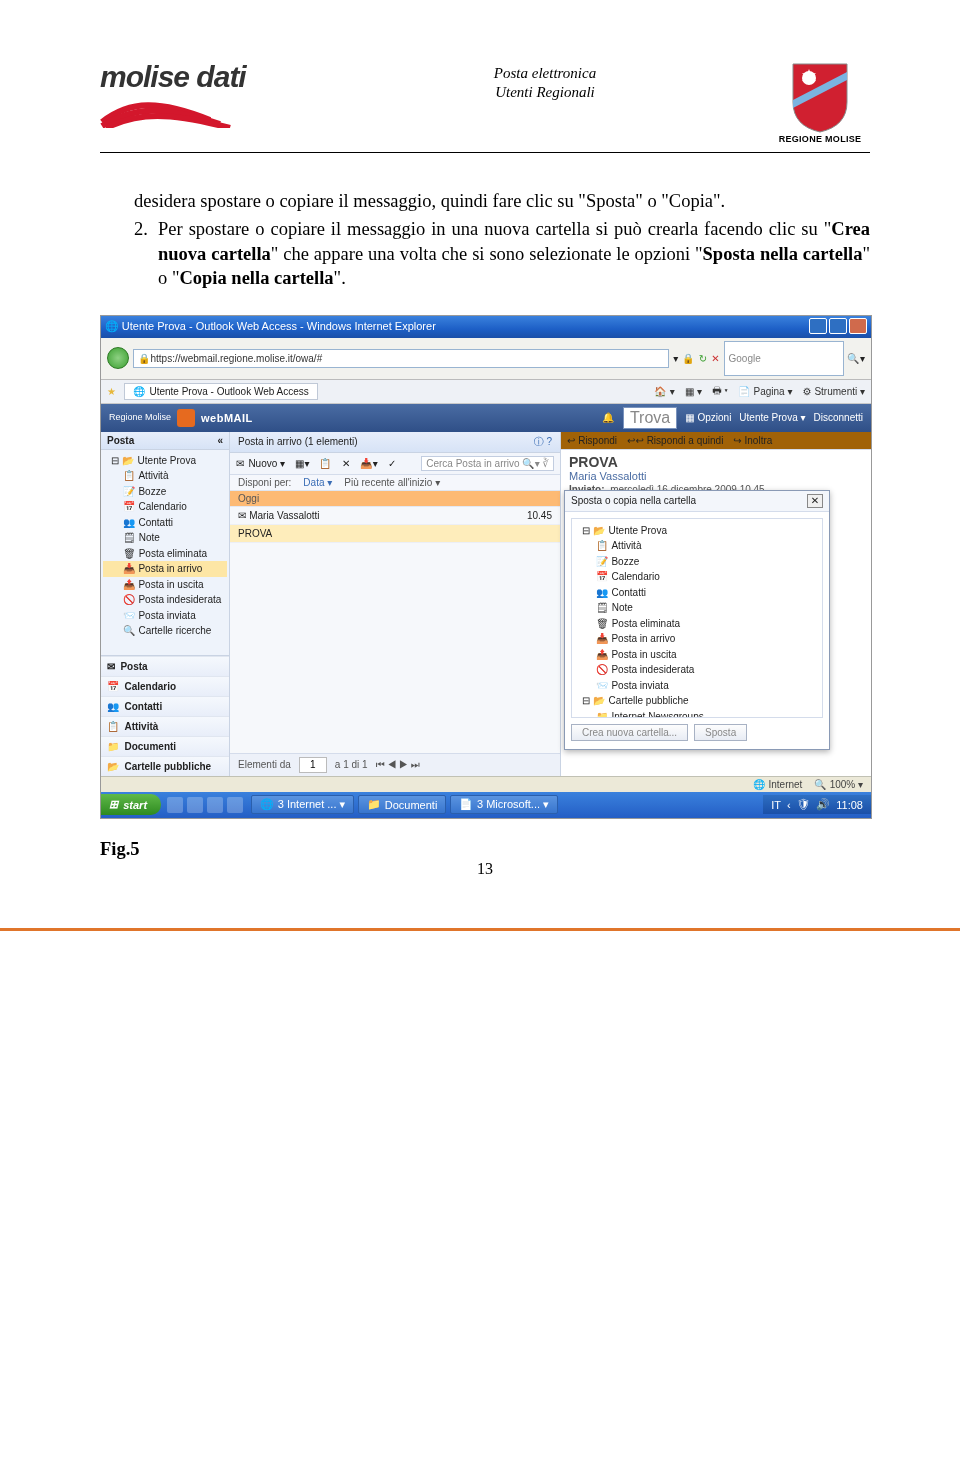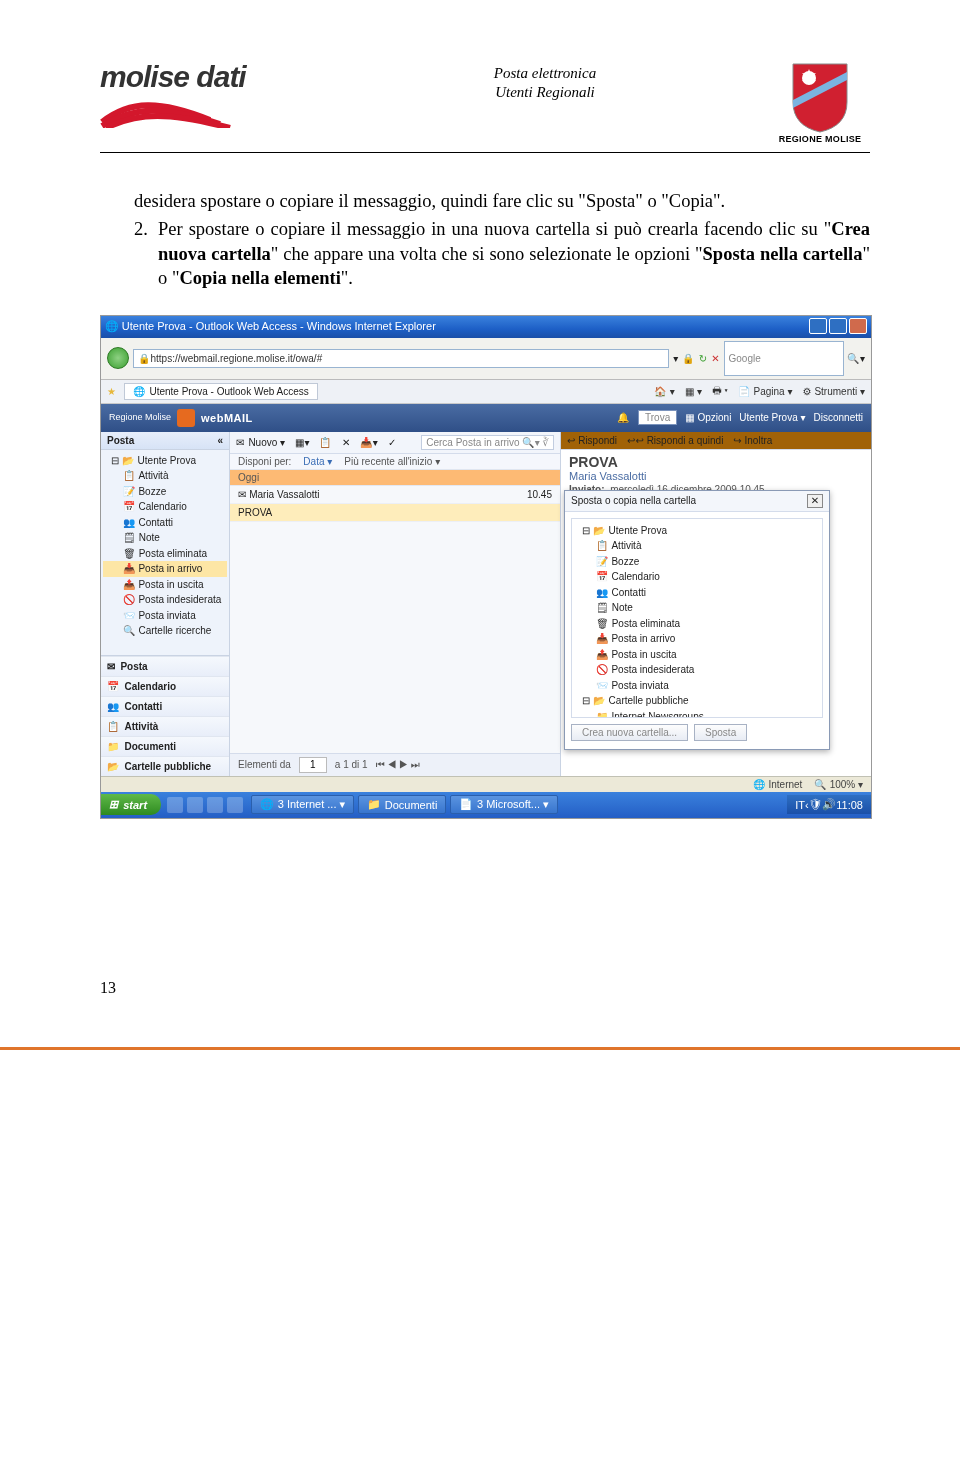--- a/index.html
+++ b/index.html
@@ -32,21 +32,21 @@
   .ie-nav .sbox { width:110px; background:#fff; border:1px solid #99b4d1; height:17px; display:flex; align-items:center; padding:8px 4px; color:#888; }
   .ie-tabs { background:#eef1f6; border-bottom:1px solid #c9c9c9; display:flex; align-items:center; justify-content:space-between; padding:3px 6px; }
   .ie-tabs .tab { background:#fff; border:1px solid #c0c9d7; padding:2px 8px; font-size:10px; display:flex; align-items:center; gap:4px; }
   .ie-tabs .tools { font-size:10px; color:#333; display:flex; gap:10px; align-items:center; }
   .ie-tabs .tools span { display:flex; align-items:center; gap:3px; }
   .owa-head { background:linear-gradient(#4a6ca3,#2f4f87); color:#fff; display:flex; align-items:center; justify-content:space-between; padding:3px 8px; height:22px; }
   .owa-head .brand { display:flex; align-items:center; gap:6px; font-size:11px; }
   .owa-head .brand .shield { width:18px; height:18px; background:#e66a1f; border-radius:3px; }
   .owa-head .brand b { font-size:11px; letter-spacing:0.5px; }
   .owa-head .right { display:flex; align-items:center; gap:8px; font-size:10px; }
-  .owa-head .find { background:#fff; color:#888; padding:1px 6px; border:1px solid #7a93bd; font-size:10px; }
+  .owa-head .find { background:#fff; color:#888; padding:1px 6px; border:1px solid #7a93bd; font-size:16px; }
   .owa-body { display:flex; height:344px; background:#f6f8fb; }
   .side { width:128px; border-right:1px solid #c9d3e3; display:flex; flex-direction:column; background:#eef3fb; }
   .side .lbl { background:linear-gradient(#e7eefb,#d7e3f6); padding:3px 6px; font-weight:bold; border-bottom:1px solid #c9d3e3; display:flex; justify-content:space-between; align-items:center; }
   .tree { padding:3px 2px; font-size:10px; line-height:1.55; flex:1; overflow:hidden; }
   .tree .n { display:flex; align-items:center; gap:3px; padding-left:8px; white-space:nowrap; }
   .tree .n.l2 { padding-left:20px; }
   .tree .sel { background:#fde6a5; }
   .side-bot { border-top:1px solid #c9d3e3; }
   .side-bot .row { padding:4px 6px; border-top:1px solid #e0e6f0; background:linear-gradient(#f5f8fd,#e8eef9); font-weight:bold; display:flex; align-items:center; gap:5px; }
   .mid { flex:1; display:flex; flex-direction:column; border-right:1px solid #c9d3e3; min-width:0; }
@@ -75,24 +75,24 @@
   .dialog .dbody .n.l2 { padding-left:22px; }
   .dialog .dbtns { display:flex; gap:6px; justify-content:flex-start; padding:0 6px 8px 6px; }
   .dialog .dbtns button { font-size:10px; padding:2px 10px; border:1px solid #a8b2c4; background:linear-gradient(#fdfdfd,#e8ecf4); color:#888; }
 
   .statusbar { background:#ece9d8; border-top:1px solid #c1c1b4; display:flex; justify-content:flex-end; align-items:center; padding:2px 8px; gap:12px; font-size:10px; color:#444; }
   .taskbar { height:26px; background:linear-gradient(#3a81dd,#245ec5); display:flex; align-items:center; color:#fff; font-size:11px; }
   .taskbar .start { background:linear-gradient(#5fb948,#2e8a20); padding:4px 14px 4px 8px; font-style:italic; font-weight:bold; border-radius:0 10px 10px 0; display:flex; align-items:center; gap:5px; }
   .taskbar .ql { display:flex; gap:4px; padding:0 6px; }
   .taskbar .ql span { width:16px; height:16px; background:rgba(255,255,255,0.25); border-radius:2px; }
   .taskbar .tbtn { background:linear-gradient(#5a94e0,#3875ce); border:1px solid #2a5fad; padding:2px 8px; margin:0 2px; border-radius:2px; display:flex; align-items:center; gap:4px; }
-  .taskbar .tray { margin-left:auto; background:linear-gradient(#2e6fc2,#1a4fa8); padding:3px 8px; display:flex; align-items:center; }
+  .taskbar .tray { margin-left:auto; background:linear-gradient(#2e6fc2,#1a4fa8); padding:3px 8px; display:flex; align-items:center; gap:6px; }
 
   .fig { font-size:18.5px; margin:20px 0 0 0; }
-  .pnum { text-align:left; font-size:16px; margin-top:160px; }
+  .pnum { text-align:center; font-size:16px; }
   .footer-border { border-top:3px solid #e0752b; margin-top:10px; }
 </style>
 </head>
 <body>
 
 <div class="page">
 
   <div class="header">
     <div class="logo-left">
       <span class="txt">molise dati</span>
@@ -120,21 +120,21 @@
   </div>
   <hr class="hr">
 
   <div class="body-text">
     <div class="indent">
       <span>desidera spostare o copiare il messaggio, quindi fare clic su "Sposta" o "Copia".</span>
     </div>
     <div class="list-row">
       <div class="list-num">2.</div>
       <div class="list-txt">
-        <span>Per spostare o copiare il messaggio in una nuova cartella si può crearla facendo clic su "</span><b class="hb">Crea nuova cartella</b><span>" che appare una volta che si sono selezionate le opzioni "</span><b class="hb">Sposta nella cartella</b><span>" o "</span><b class="hb">Copia nella elementi</b><span>".</span>
+        <span>Per spostare o copiare il messaggio in una nuova cartella si può crearla facendo clic su "</span><b class="hb">Crea nuova cartella</b><span>" che appare una volta che si sono selezionate le opzioni "</span><b class="hb">Sposta nella cartella</b><span>" o "</span><b class="hb">Copia nella cartella</b><span>".</span>
       </div>
     </div>
   </div>
 
   <div class="shot">
     <div class="titlebar">
       <span>🌐 <span>Utente Prova - Outlook Web Access - Windows Internet Explorer</span></span>
       <span class="wbtns"><span class="min"></span><span class="max"></span><span></span></span>
     </div>
     <div class="ie-nav">
@@ -200,20 +200,24 @@
           <div class="row">✉ <span>Posta</span></div>
           <div class="row">📅 <span>Calendario</span></div>
           <div class="row">👥 <span>Contatti</span></div>
           <div class="row">📋 <span>Attività</span></div>
           <div class="row">📁 <span>Documenti</span></div>
           <div class="row">📂 <span>Cartelle pubbliche</span></div>
         </div>
       </div>
 
       <div class="mid">
+        <div class="hdr">
+            <span>Posta in arrivo (1 elementi)</span>
+            <span style="color:#3a6db5;">ⓘ <span>?</span></span>
+          </div>
         <div class="toolbar">
           <span class="grp">✉ <span>Nuovo ▾</span></span>
           <span class="grp">▦▾</span>
           <span class="grp">📋</span>
           <span class="grp">✕</span>
           <span class="grp">📥▾</span>
           <span class="grp">✓</span>
           <span style="flex:1"></span>
           <span class="srch"><span>Cerca Posta in arrivo</span> 🔍▾ ∛</span>
         </div>
@@ -298,16 +302,17 @@
       <div class="tray">
         <span>IT</span>
         <span>‹</span>
           <span>🛡</span>
           <span>🔊</span>
         <span>11:08</span>
       </div>
     </div>
   </div>
 
+  <div class="fig"><b>Fig.5</b></div>
 
   <div class="pnum">13</div>
 </div>
 <div class="footer-border"></div>
 
 </body></html>

